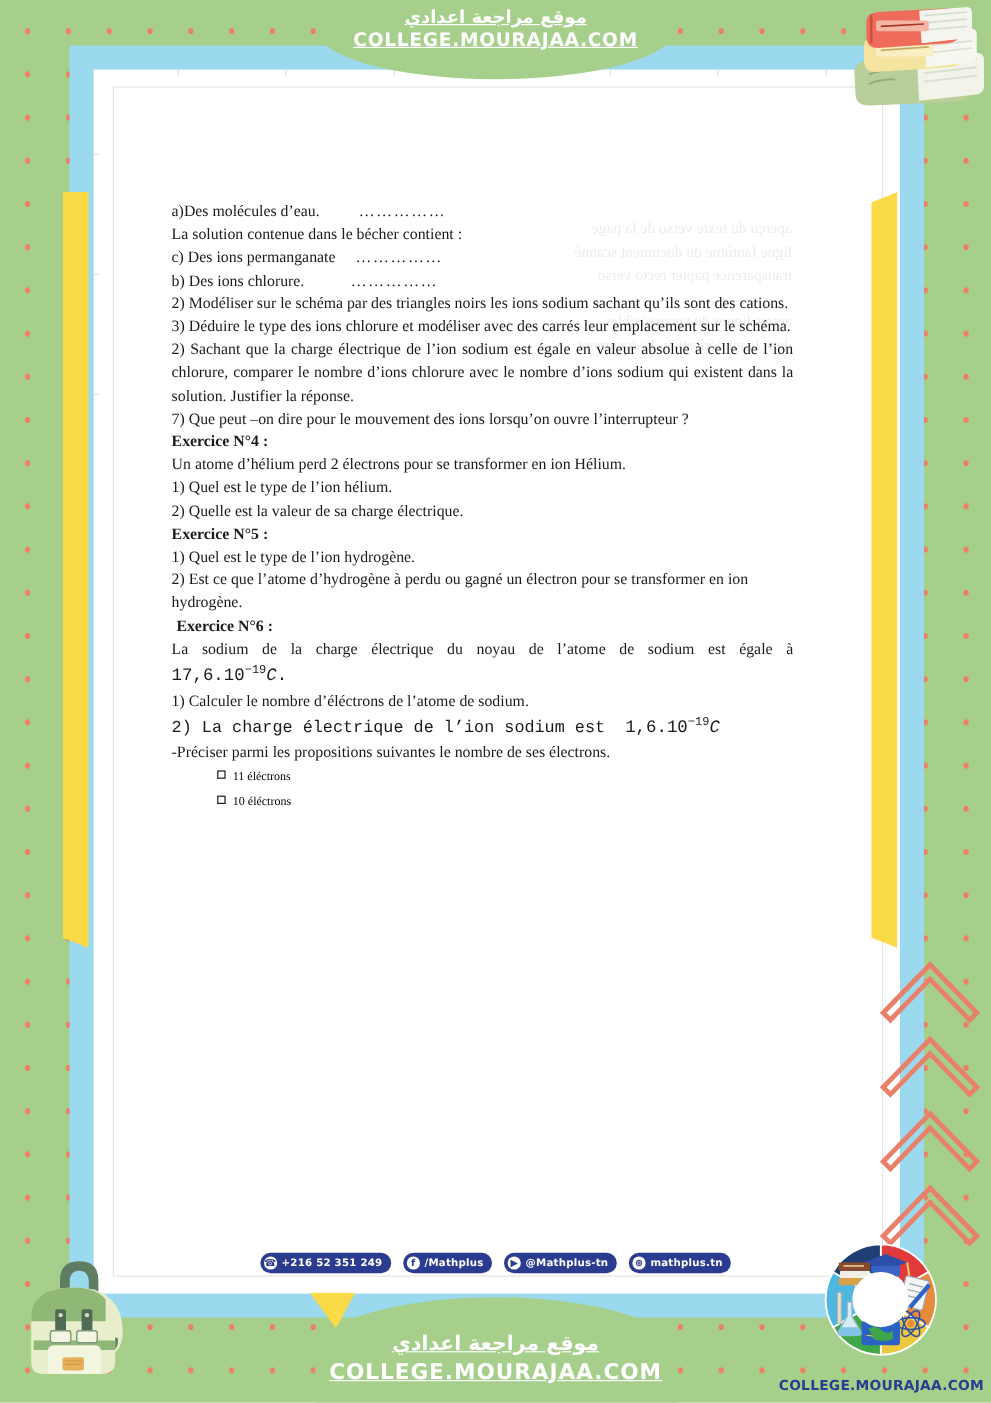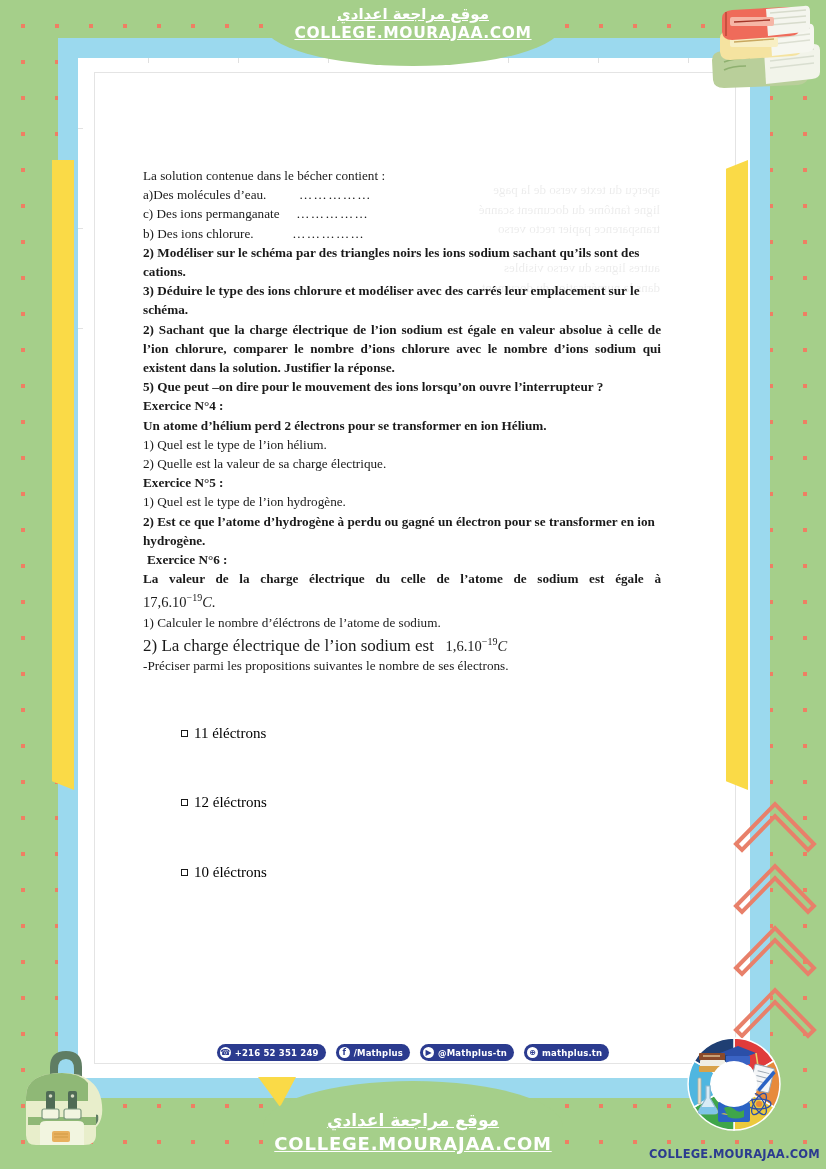--- a/index.html
+++ b/index.html
@@ -192,30 +192,30 @@
     width: 518px;
     z-index: 3;
   }
   .ln {
     font-family: "Liberation Serif", serif;
     font-size: 13.2px;
     line-height: 19.2px;
     color: #1a1a1a;
     white-space: nowrap;
   }
-  .ln.wrap { white-space: normal; font-weight: bold; }
+  .ln.wrap { white-space: normal; }
   .ln.b { font-weight: bold; }
   .ln.just { text-align: justify; }
   .dotted { letter-spacing: 1.4px; }
   .ind { padding-left: 4px; }
   sup { font-size: 8.6px; vertical-align: super; }
   .mathi { font-style: italic; }
-  .mq { font-size: 14.5px; }
+  .mq { font-size: 14.5px; font-family: Liberation Mono, monospace; }
   .mq sup { font-size: 10px; }
-  .opt { padding-left: 38px; font-size: 15px; line-height: 21.5px; margin-top: 48px; }
+  .opt { padding-left: 38px; font-size: 10px; line-height: 21.5px; }
   .cb {
     display: inline-block;
     width: 7px; height: 7px;
     border: 1.3px solid #1a1a1a;
     margin-right: 6px;
     vertical-align: 1px;
   }
 
   
   .ghost {
@@ -259,69 +259,66 @@
     <div>aperçu du texte verso de la page</div>
     <div>ligne fantôme du document scanné</div>
     <div>transparence papier recto verso</div>
     <div>&nbsp;</div>
     <div>autres lignes du verso visibles</div>
     <div>dans la numérisation du document</div>
   </div>
 
   <div class="doc">
 
-    <div class="ln">La solution contenue dans le bécher contient :</div>
-
     <div class="ln">
       <span>a)Des molécules d’eau.</span>
       <span style="display:inline-block;width:26px"></span>
       <span class="dotted">……………</span>
     </div>
+
+    <div class="ln">La solution contenue dans le bécher contient :</div>
     <div class="ln">
       <span>c) Des ions permanganate</span>
       <span style="display:inline-block;width:10px"></span>
       <span class="dotted">……………</span>
     </div>
     <div class="ln">
       <span>b) Des ions chlorure.</span>
       <span style="display:inline-block;width:32px"></span>
       <span class="dotted">……………</span>
     </div>
 
     <div class="ln wrap">2) Modéliser sur le schéma par des triangles noirs les ions sodium sachant qu’ils sont des cations.</div>
     <div class="ln wrap">3) Déduire le type des ions chlorure et modéliser avec des carrés leur emplacement sur le schéma.</div>
     <div class="ln wrap just">2) Sachant que la charge électrique de l’ion sodium est égale en valeur absolue à celle de l’ion chlorure, comparer le nombre d’ions chlorure avec le nombre d’ions sodium qui existent dans la solution. Justifier la réponse.</div>
-    <div class="ln wrap">5) Que peut –on dire pour le mouvement des ions lorsqu’on ouvre l’interrupteur ?</div>
+    <div class="ln wrap">7) Que peut –on dire pour le mouvement des ions lorsqu’on ouvre l’interrupteur ?</div>
 
     <div class="ln b">Exercice N°4 :</div>
     <div class="ln wrap">Un atome d’hélium perd 2 électrons pour se transformer en ion Hélium.</div>
     <div class="ln">1) Quel est le type de l’ion hélium.</div>
     <div class="ln">2) Quelle est la valeur de sa charge électrique.</div>
 
     <div class="ln b">Exercice N°5 :</div>
     <div class="ln">1) Quel est le type de l’ion hydrogène.</div>
     <div class="ln wrap">2) Est ce que l’atome d’hydrogène à perdu ou gagné un électron pour se transformer en ion hydrogène.</div>
 
     <div class="ln b ind">Exercice N°6 :</div>
-    <div class="ln wrap" style="text-align:justify;text-align-last:justify">La valeur de la charge électrique du celle de l’atome de sodium est égale à</div>
+    <div class="ln wrap" style="text-align:justify;text-align-last:justify">La sodium de la charge électrique du noyau de l’atome de sodium est égale à</div>
     <div class="ln mq">
       <span>17,6.10</span><sup>−19</sup><span class="mathi">C</span><span>.</span>
     </div>
     <div class="ln">1) Calculer le nombre d’éléctrons de l’atome de sodium.</div>
     <div class="ln mq">
-      <span style="font-size:17px">2) La charge électrique de l’ion sodium est</span>
+      <span style="font-size:14px">2) La charge électrique de l’ion sodium est</span>
       <span style="display:inline-block;width:8px"></span><span>1,6.10</span><sup>−19</sup><span class="mathi">C</span>
     </div>
     <div class="ln">-Préciser parmi les propositions suivantes le nombre de ses électrons.</div>
 
     <div class="opt">
       <span class="cb"></span><span>11 éléctrons</span>
-    </div>
-    <div class="opt">
-      <span class="cb"></span><span>12 éléctrons</span>
     </div>
     <div class="opt">
       <span class="cb"></span><span>10 éléctrons</span>
     </div>
   </div>
 
   <div class="header-lobe"></div>
   <div class="header-text">
     <div class="header-ar">موقع مراجعة اعدادي</div>
     <div class="header-url">COLLEGE.MOURAJAA.COM</div>

